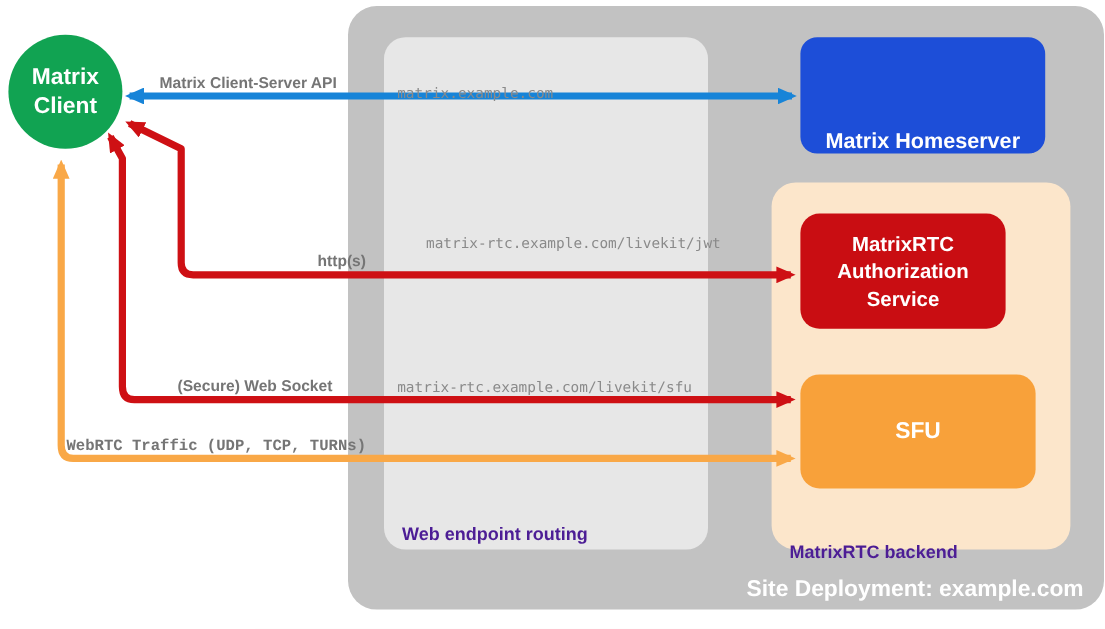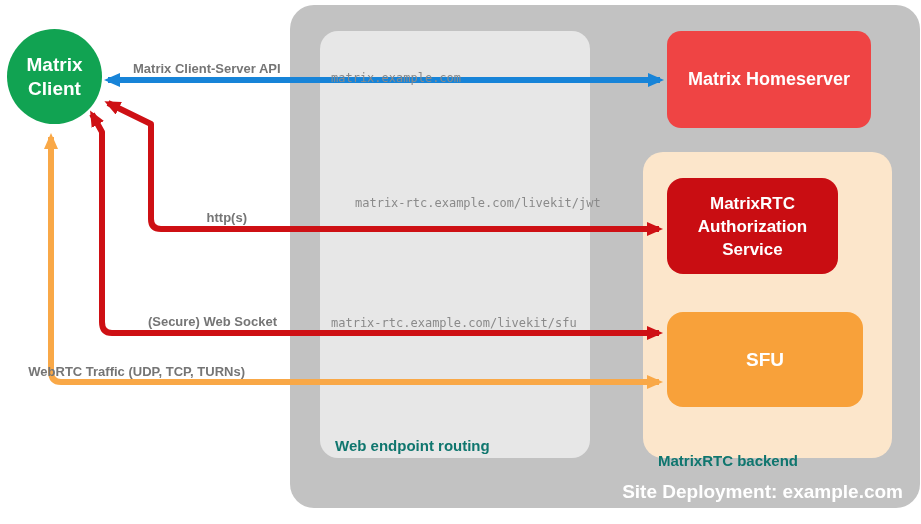--- a/index.html
+++ b/index.html
@@ -20,39 +20,39 @@
   .node-sfu{left:667px;top:312px;width:196px;height:95px;background:#F8A13A;border-radius:16px;font-size:19px;}
   .client-circle{left:7px;top:29px;width:95px;height:95px;background:#11A352;border-radius:50%;
         display:flex;flex-direction:column;align-items:center;justify-content:center;
         color:#fff;font-weight:700;font-size:19px;line-height:24px;text-align:center;z-index:3;}
   
   svg.edges{left:0;top:0;z-index:5;pointer-events:none;}
   
   .edge-label{font-size:13px;font-weight:700;color:#757575;white-space:nowrap;z-index:6;}
   .edge-label.centered{text-align:center;}
   .endpoint{font-family:"DejaVu Sans Mono","Liberation Mono",monospace;font-size:12px;color:#8A8A8A;white-space:nowrap;z-index:6;}
-  .zone-label{font-size:15px;font-weight:700;color:#0f766e;white-space:nowrap;z-index:6;}
+  .zone-label{font-size:15px;font-weight:700;color:#4c1d95;white-space:nowrap;z-index:6;}
   .site-label{font-size:19px;font-weight:700;color:#FFFFFF;white-space:nowrap;z-index:6;}
   .line{display:block;}
 </style>
 </head>
 <body>
 
 <div class="canvas">
 
   <div class="abs site-container" style="background-color: rgb(194, 194, 194);"></div>
   <div class="abs routing-box" style="background-color: rgb(231, 231, 231);"></div>
   <div class="abs backend-box" style="background-color: rgb(252, 230, 203);"></div>
 
   <div class="abs client-circle" style="background-color: rgb(17, 163, 82);">
     <span class="line">Matrix</span>
     <span class="line">Client</span>
   </div>
 
-  <div class="abs node node-homeserver" style="background-color: #ef4444;">
+  <div class="abs node node-homeserver" style="background-color: #1d4ed8; align-items: flex-end;">
     <span>Matrix Homeserver</span>
   </div>
 
   <div class="abs node node-auth" style="background-color: rgb(201, 13, 18);">
     <span>
       <span class="line">MatrixRTC</span>
       <span class="line">Authorization</span>
       <span class="line">Service</span>
     </span>
   </div>
@@ -77,23 +77,23 @@
     <path d="M 108 80 L 660 80" fill="none" stroke="#1784D8" stroke-width="6" marker-start="url(#m-blue)" marker-end="url(#m-blue)"></path>
 
     <path d="M 108 103 L 151 124 L 151 219 Q 151 229 161 229 L 659 229" fill="none" stroke="#CE1014" stroke-width="6" stroke-linejoin="round" marker-start="url(#m-red)" marker-end="url(#m-red)"></path>
 
     <path d="M 92 114 L 102 132 L 102 322 Q 102 333 112 333 L 659 333" fill="none" stroke="#CE1014" stroke-width="6" stroke-linejoin="round" marker-start="url(#m-red)" marker-end="url(#m-red)"></path>
 
     <path d="M 51 137 L 51 371 Q 51 382 61 382 L 659 382" fill="none" stroke="#F9A847" stroke-width="6" stroke-linejoin="round" marker-start="url(#m-orange)" marker-end="url(#m-orange)"></path>
   </svg>
 
   <div class="abs edge-label centered" style="left:133px;top:61px;width:142px;">Matrix Client-Server API</div>
-  <div class="abs edge-label" style="right:674px;top:210px;padding-left:31px;">http(s)</div>
+  <div class="abs edge-label" style="right:616px;top:210px;padding-left:31px;">http(s)</div>
   <div class="abs edge-label" style="right:644px;top:314px;">(Secure) Web Socket</div>
-  <div class="abs edge-label" style="right:676px;top:364px;">WebRTC Traffic (UDP, TCP, TURNs)</div>
+  <div class="abs edge-label" style="right:616px;top:364px;font-family:Liberation Mono, monospace;">WebRTC Traffic (UDP, TCP, TURNs)</div>
 
   <div class="abs endpoint" style="left:331px;top:71px;">matrix.example.com</div>
   <div class="abs endpoint" style="left:331px;top:196px;margin-left:24px;">matrix-rtc.example.com/livekit/jwt</div>
   <div class="abs endpoint" style="left:331px;top:316px;">matrix-rtc.example.com/livekit/sfu</div>
 
   <div class="abs zone-label" style="left:335px;top:437px;">Web endpoint routing</div>
   <div class="abs zone-label" style="left:658px;top:452px;">MatrixRTC backend</div>
   <div class="abs site-label" style="right:18px;top:481px;">Site Deployment: example.com</div>
 
 </div>

